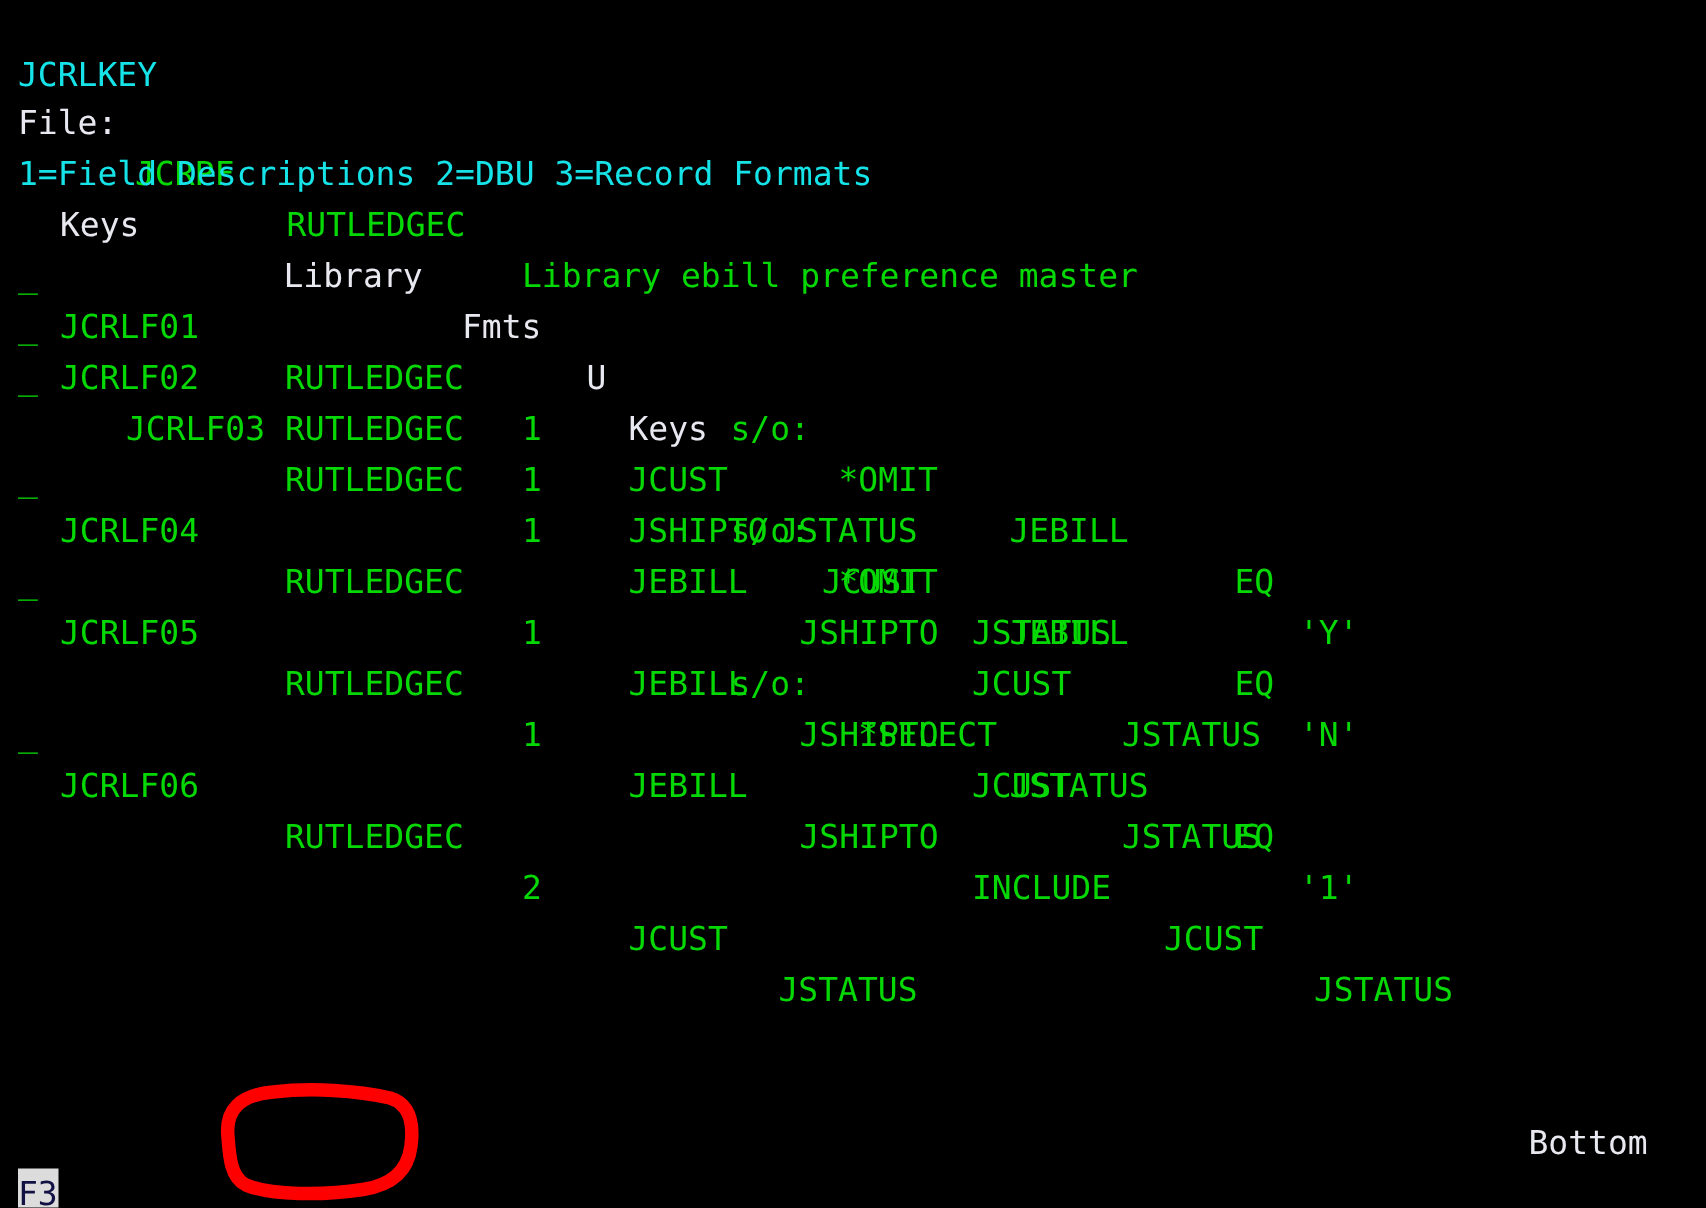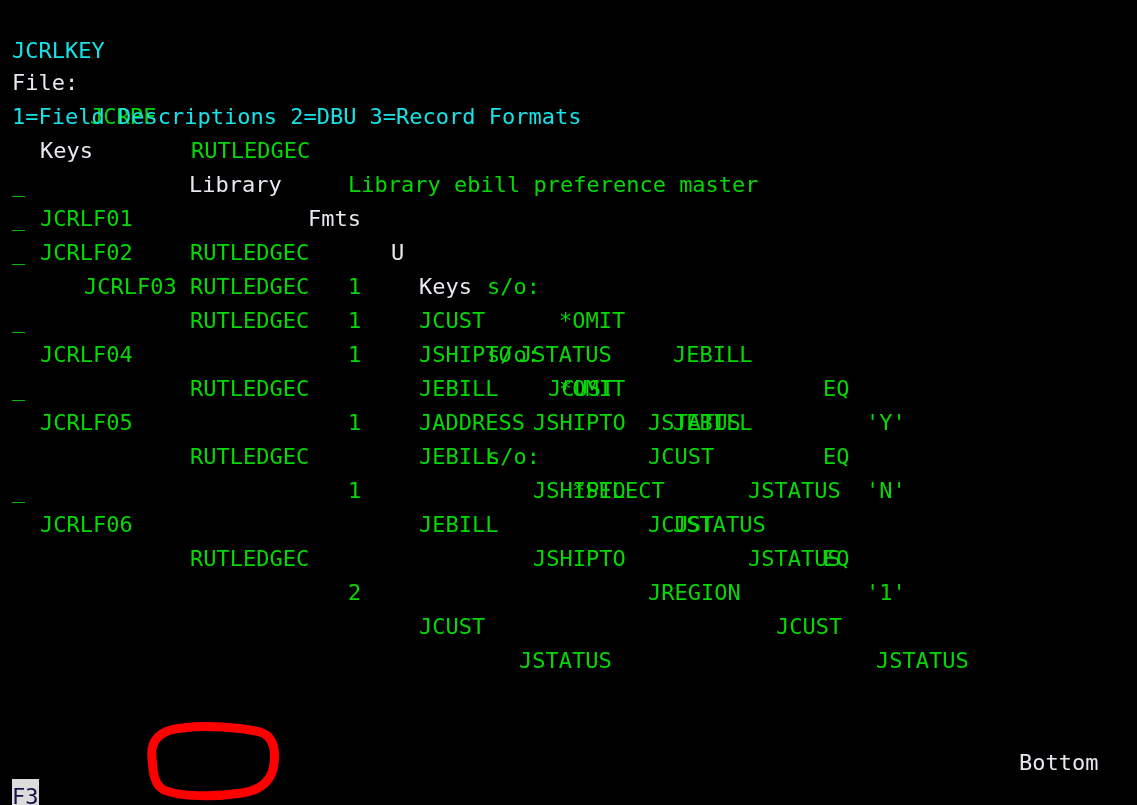--- a/index.html
+++ b/index.html
@@ -150,28 +150,25 @@
     <span class="cell c-green" style="position:absolute;left:866px;">'N'</span>
   </div>
 
   <div class="row" style="top:338px;">
     <span class="cell infield" style="position:absolute;left:12px;">_</span>
     <span class="cell c-green" style="position:absolute;left:40px;">JCRLF05</span>
     <span class="cell c-green" style="position:absolute;left:190px;">RUTLEDGEC</span>
     <span class="cell c-green" style="position:absolute;left:348px;">1</span>
     <span class="cell c-green" style="position:absolute;left:419px;">JEBILL</span>
     <span class="cell c-green" style="position:absolute;left:533px;">JSHIPTO</span>
-    <span class="cell c-green" style="position:absolute;left:648px;">JREGION</span>
+    <span class="cell c-green" style="position:absolute;left:648px;">INCLUDE</span>
     <span class="cell c-green" style="position:absolute;left:776px;">JCUST</span>
     <span class="cell c-green" style="position:absolute;left:876px;">JSTATUS</span>
   </div>
 
-  <div class="row" style="top:372px;">
-    <span class="cell c-green" style="position:absolute;left:419px;">JADDRESS</span>
-  </div>
 
   <div class="row" style="top:406px;">
     <span class="cell c-green" style="position:absolute;left:487px;">s/o:</span>
     <span class="cell c-green" style="position:absolute;left:572px;">*SELECT</span>
     <span class="cell c-green" style="position:absolute;left:673px;">JSTATUS</span>
     <span class="cell c-green" style="position:absolute;left:823px;">EQ</span>
     <span class="cell c-green" style="position:absolute;left:866px;">'1'</span>
   </div>
 
   <div class="row" style="top:440px;">

